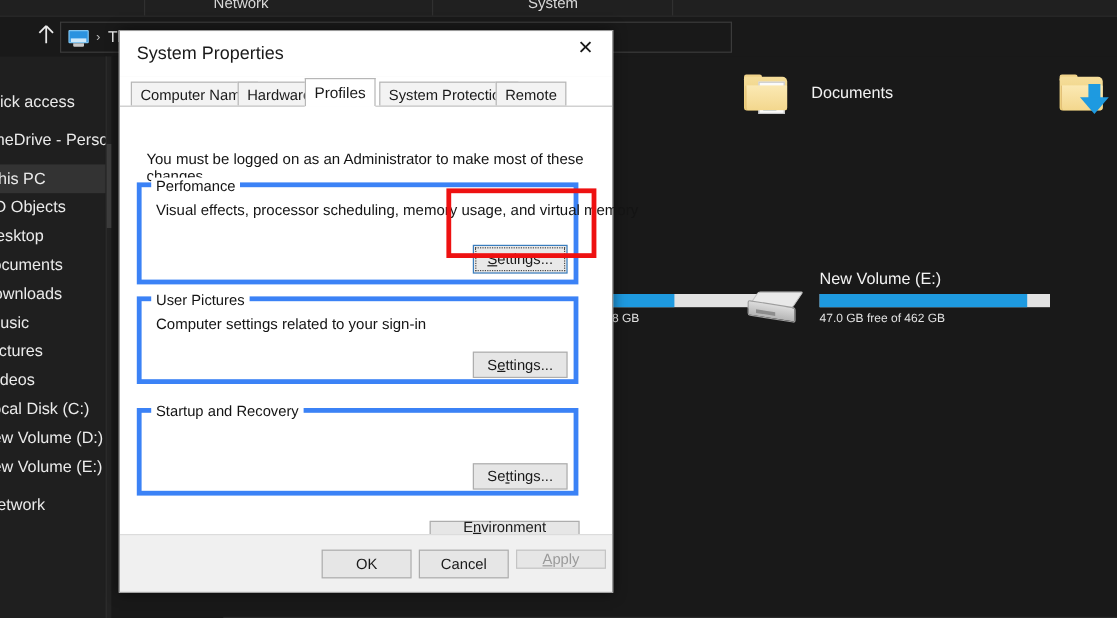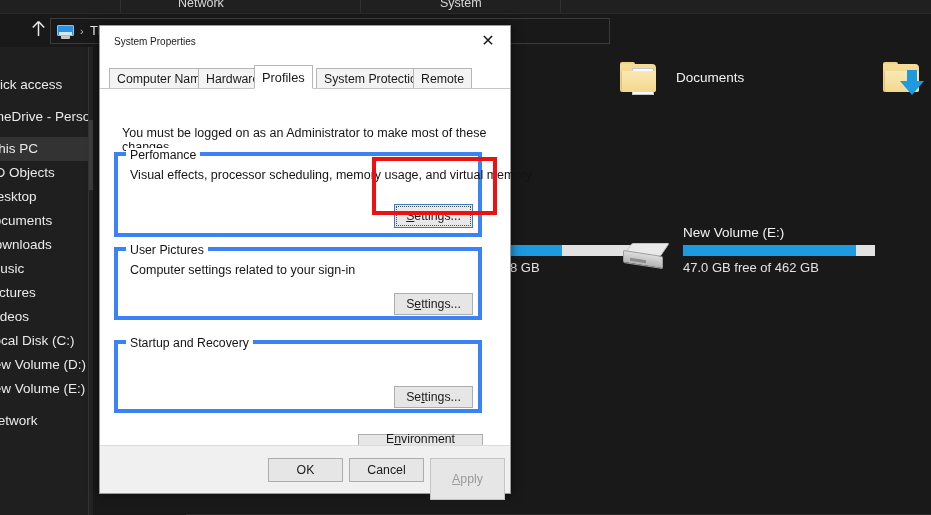--- a/index.html
+++ b/index.html
@@ -78,33 +78,33 @@
 
   
   .drive-tile { position:absolute; }
   .drive-ico { position:absolute; left:0; top:0; width:46px; height:34px; }
   .dv-top { position:absolute; left:4px; top:4px; width:38px; height:14px; background:#e9e9e9; transform:skewX(-34deg); border:1px solid #c2c2c2; border-radius:2px; }
   .dv-body{ position:absolute; left:0px; top:14px; width:40px; height:13px; background:linear-gradient(180deg,#dcdcdc,#b4b4b4); transform:skewY(9deg); border:1px solid #9e9e9e; border-radius:2px; }
   .dv-slot{ position:absolute; left:7px; top:20px; width:16px; height:3px; background:#8d8d8d; transform:skewY(9deg); }
   .drive-name { position:absolute; color:#f2f2f2; font-size:13.5px; white-space:nowrap; }
   .bar-track { position:absolute; height:11px; background:#e2e2e2; }
   .bar-fill  { position:absolute; left:0; top:0; height:11px; background:#1e9ae0; }
-  .drive-sub { position:absolute; color:#e2e2e2; font-size:13px; white-space:nowrap; }
+  .drive-sub { position:absolute; color:#e2e2e2; font-size:10px; white-space:nowrap; }
 
   .statusbar { position:absolute; left:93px; bottom:0; width:838px; height:1px; background:#2b2b2b; }
 
   
   #dialog {
     position:absolute; left:99px; top:25px; width:412px; height:469px;
     background:#f0f0f0; border:1px solid #9a9a9a;
     box-shadow:0 0 10px rgba(0,0,0,.55);
     font-family:"Liberation Sans", sans-serif;
   }
   .titlebar { position:absolute; left:0; top:0; width:410px; height:38px; background:#ffffff; }
-  .title-text { position:absolute; left:14px; top:10px; font-size:10px; color:#1a1a1a; }
+  .title-text { position:absolute; left:14px; top:10px; font-size:15px; color:#1a1a1a; }
   .close-btn {
     position:absolute; right:0; top:0; width:44px; height:30px;
     color:#1a1a1a; font-size:16px; text-align:center; line-height:30px; cursor:default;
   }
 
   .tabstrip { position:absolute; left:0; top:38px; width:410px; height:25px; background:#ffffff; }
   .tab {
     position:absolute; top:4px; height:21px; padding:0 7px;
     font-size:12.3px; color:#1a1a1a; line-height:21px;
     border:1px solid #b6b6b6; background:#f3f3f3; white-space:nowrap;
@@ -322,19 +322,19 @@
     </span>
   </div>
 
   <div class="dlg-footer">
     <span class="btn" style="left:168px; top:12px; width:75px; height:24px;">
         <span>OK</span>
       </span>
     <span class="btn" style="left:249px; top:12px; width:75px; height:24px;">
         <span>Cancel</span>
       </span>
-    <span class="btn disabled" style="left:330px; top:12px; width:75px; height:42px;">
+    <span class="btn disabled" style="left:330px; top:12px; width:75px; height:16px;">
         <span><u>A</u>pply</span>
       </span>
   </div>
 </div>
 
 <div id="annotation"></div>
 
 </body></html>

